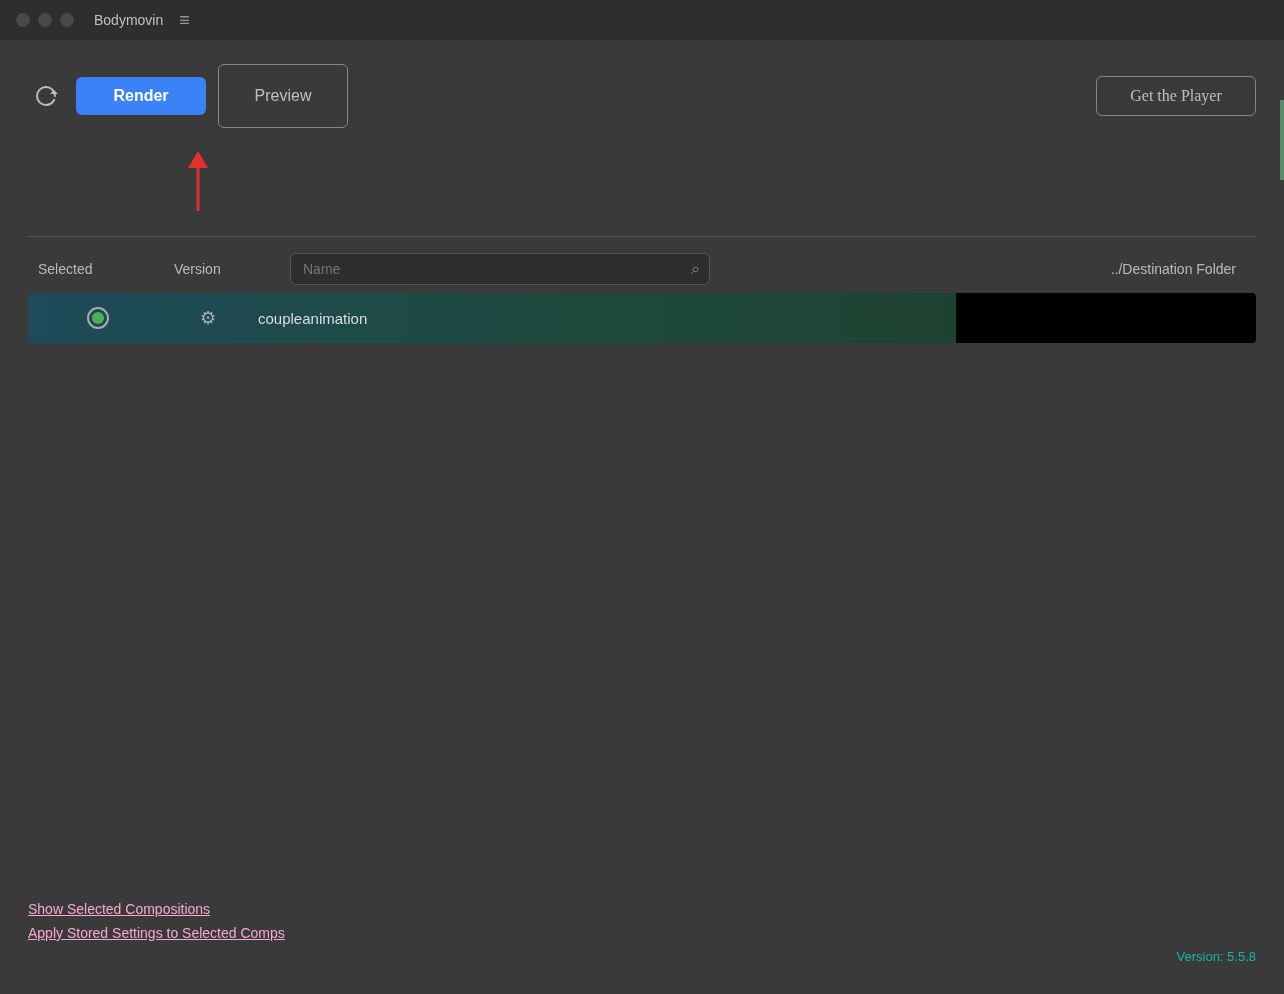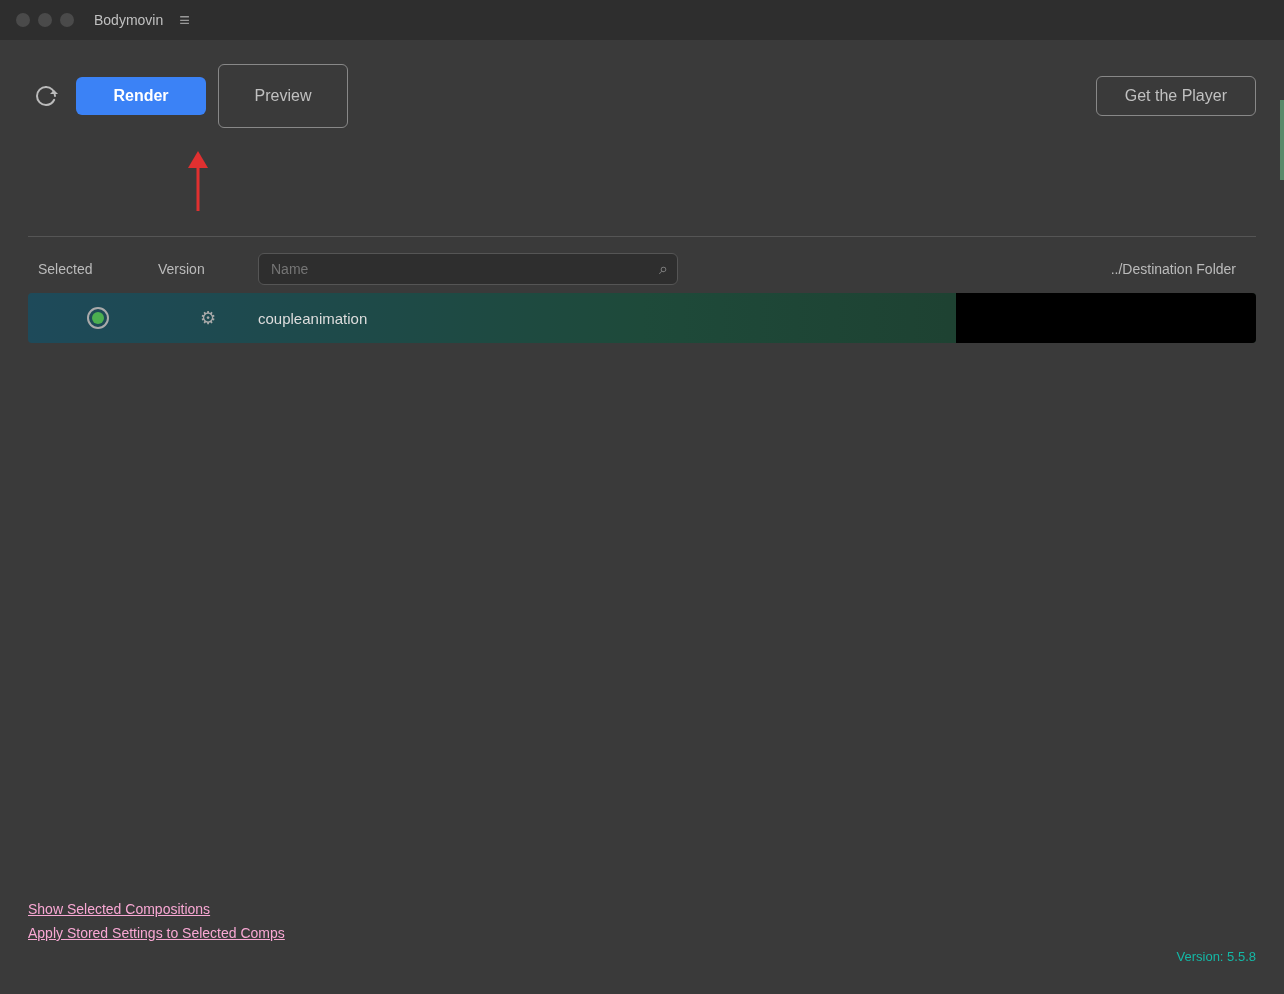--- a/index.html
+++ b/index.html
@@ -110,20 +110,21 @@
 
     .btn-get-player {
       background: transparent;
       color: #c0c0c0;
       font-size: 16px;
       border: 1.5px solid #888;
       border-radius: 6px;
       padding: 10px 28px;
       cursor: pointer;
       min-width: 160px;
+      font-family: Liberation Serif, serif;
     }
 
     
     .arrow-container {
       position: relative;
       margin-bottom: 10px;
       height: 70px;
     }
 
     .arrow-svg {
@@ -138,21 +139,21 @@
       background: #555;
       margin-bottom: 16px;
     }
 
     
     .col-headers {
       display: flex;
       align-items: center;
       padding: 0 10px;
       margin-bottom: 8px;
-      gap: 0;
+      gap: 16px;
     }
 
     .col-selected {
       width: 120px;
       font-size: 14px;
       color: #bbb;
     }
 
     .col-settings {
       width: 100px;

